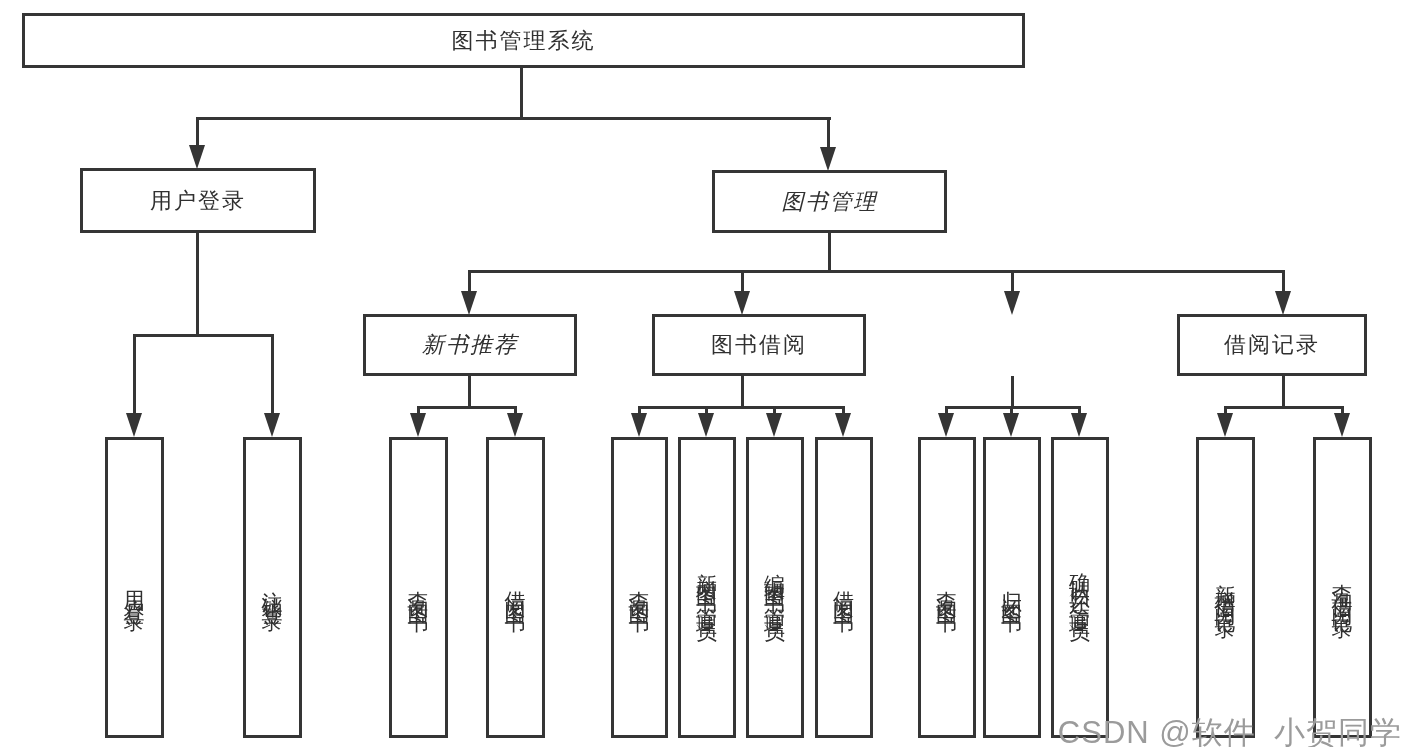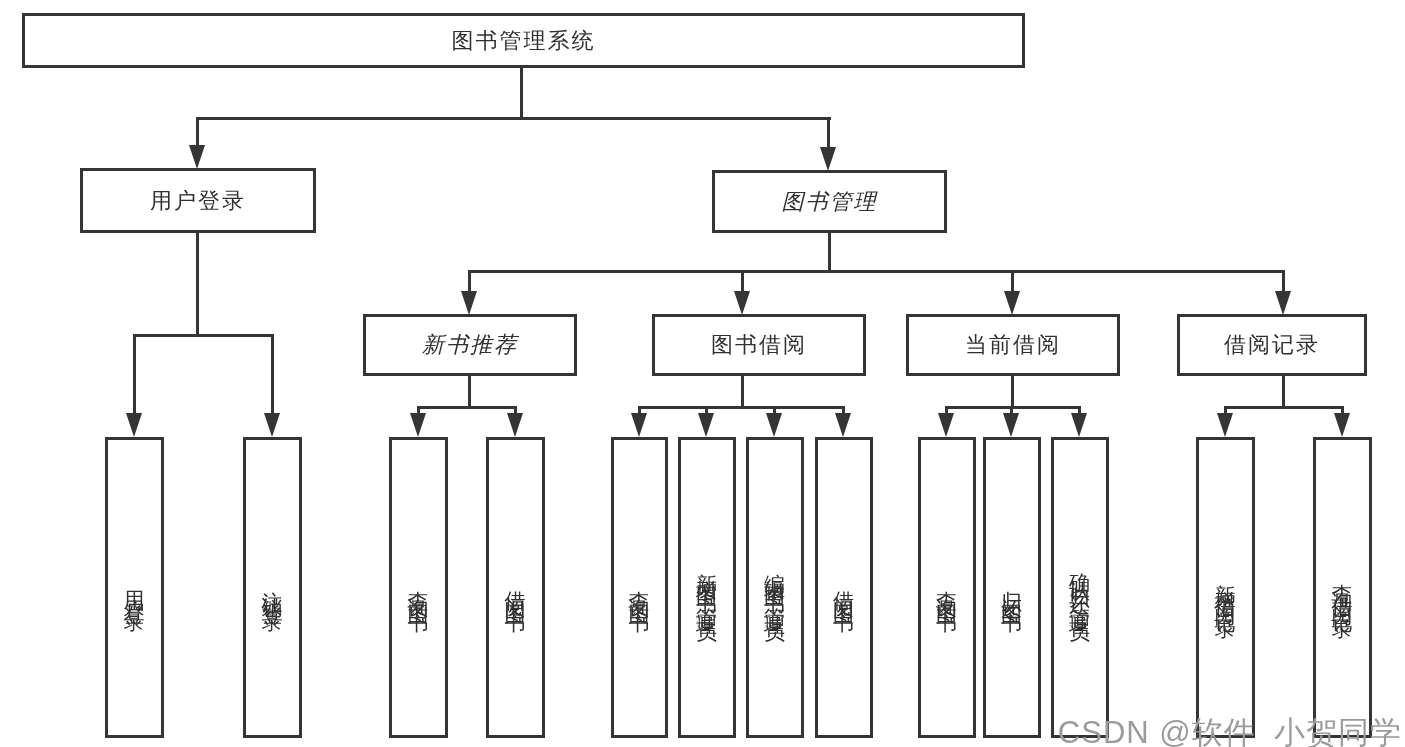--- a/index.html
+++ b/index.html
@@ -67,23 +67,20 @@
   </div>
   <div class="bx" style="left:712px;top:170px;width:235px;height:63px;font-style:italic;">
     <span>图书管理</span>
   </div>
 
   <div class="bx" style="left:363px;top:314px;width:214px;height:62px;font-style:italic;">
     <span>新书推荐</span>
   </div>
   <div class="bx" style="left:636px;top:314px;width:214px;height:62px;margin-left:16px;">
     <span>图书借阅</span>
-  </div>
-  <div class="bx" style="left:906px;top:314px;width:214px;height:62px;">
-    <span>当前借阅</span>
   </div>
   <div class="bx" style="left:1177px;top:314px;width:190px;height:62px;text-align:center;">
     <span>借阅记录</span>
   </div>
 
   <div class="bx leaf" style="left:105px;">
     <span class="vtxt">用户登录</span>
   </div>
   <div class="bx leaf" style="left:243px;">
     <span class="vtxt">注销登录</span>

